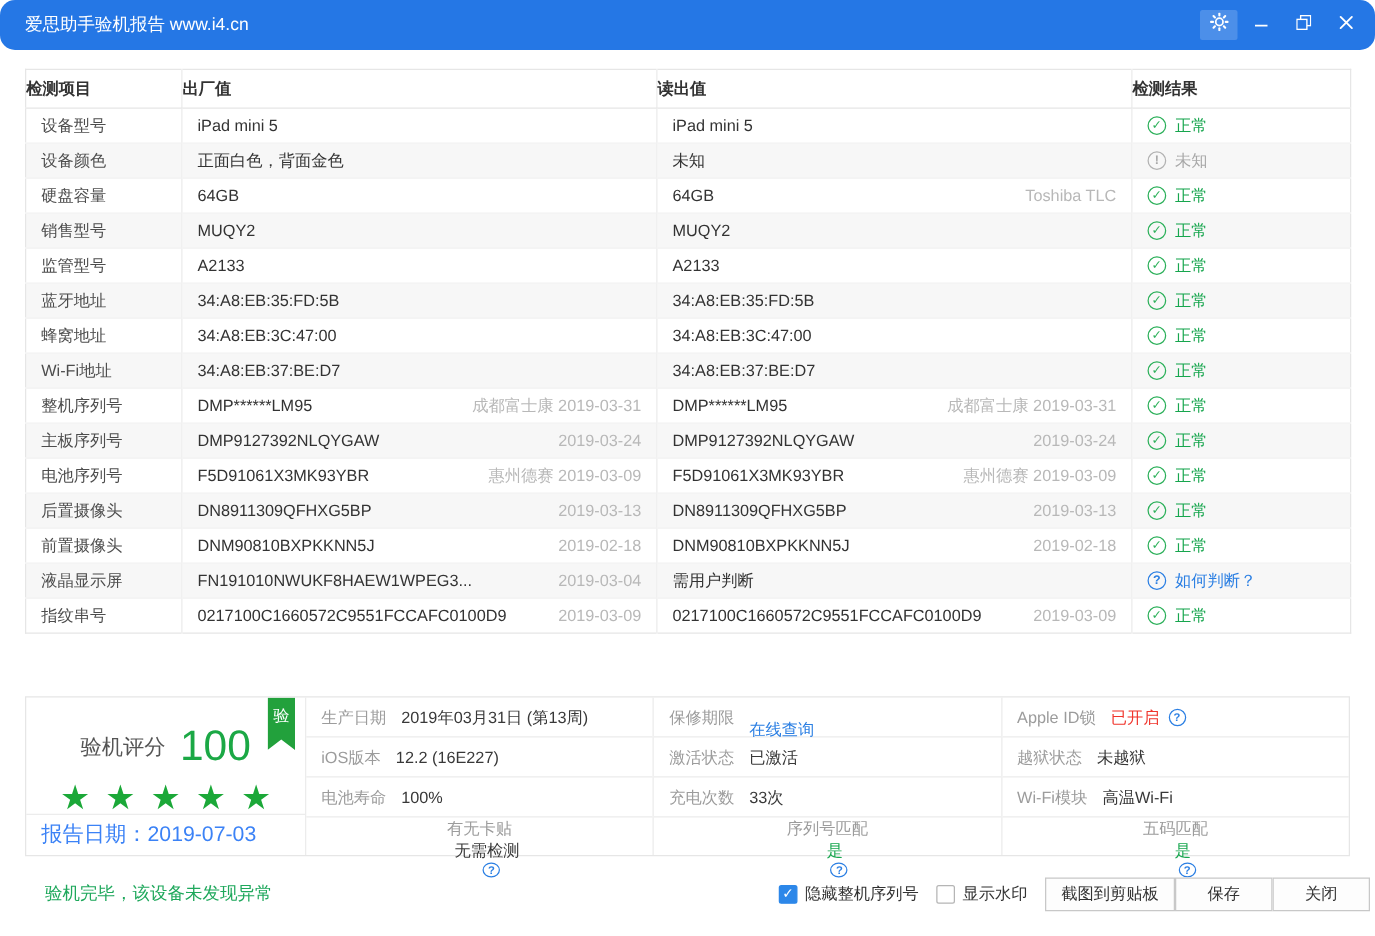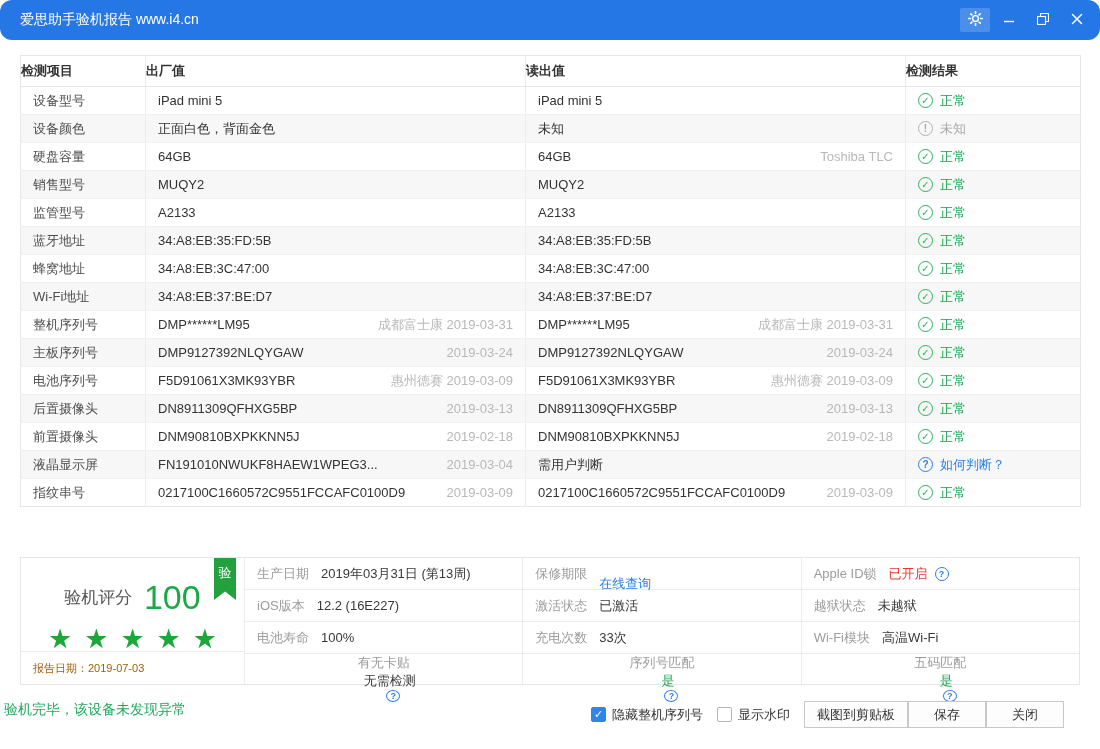--- a/index.html
+++ b/index.html
@@ -68,43 +68,43 @@
   .stars { text-align:center; margin-top:6px; color:#1ba838; font-size:27px; letter-spacing:12px; padding-left:12px; }
   .ribbon {
     position:absolute; top:0; right:8px; width:22px; height:42px;
     background:#22a13c; color:#fff; font-size:13px; text-align:center;
     padding-top:6px;
     clip-path:polygon(0 0, 100% 0, 100% 100%, 50% 80%, 0 100%);
   }
   .date-row {
     position:absolute; bottom:0; left:0; width:100%; height:33px;
     border-top:1px solid #ececec; line-height:32px; padding-left:12px;
-    color:#a16207; font-size:11px;
+    color:#3b82f6; font-size:17px;
   }
   .sum-col { flex:1; border-right:1px solid #ececec; }
   .sum-col:last-child { border-right:none; }
   .sum-row {
     height:32px; border-bottom:1px solid #ececec; display:flex;
     align-items:center; padding-left:12px;
   }
   .sum-row:last-child { border-bottom:none;flex-direction:column; }
   .sum-label { color:#9c9c9c; margin-right:12px; }
   .sum-value { color:#383838; }
   .sum-value.v-link { color:#2b7fe3; cursor:pointer;margin-top:21px; }
   .sum-value.v-red { color:#f0342b; }
   .sum-value.v-green { color:#17a64e; }
   .help-icon {
     width:14px; height:14px; border-radius:50%; border:1px solid #2b7fe3;
     color:#2b7fe3; font-size:9px; font-weight:bold; display:inline-flex;
     align-items:center; justify-content:center; margin-left:7px; cursor:pointer;
   }
   
   .footer {
-    position:absolute; left:4px; top:701px; width:1060px; height:28px;
-    display:flex; align-items:flex-start; justify-content:space-between;
+    position:absolute; left:36px; top:701px; width:1060px; height:28px;
+    display:flex; align-items:center; justify-content:space-between;
   }
   .footer-status { color:#1fa85c; font-size:14px; }
   .footer-right { display:flex; align-items:center; }
   .checkbox-group { display:flex; align-items:center; margin-right:14px; cursor:pointer; }
   .cbox {
     width:15px; height:15px; border-radius:2px; margin-right:6px;
     display:inline-flex; align-items:center; justify-content:center;
     font-size:11px; line-height:1;
   }
   .cbox.checked { background:#2c87e9; color:#fff; border:1px solid #2c87e9; }

